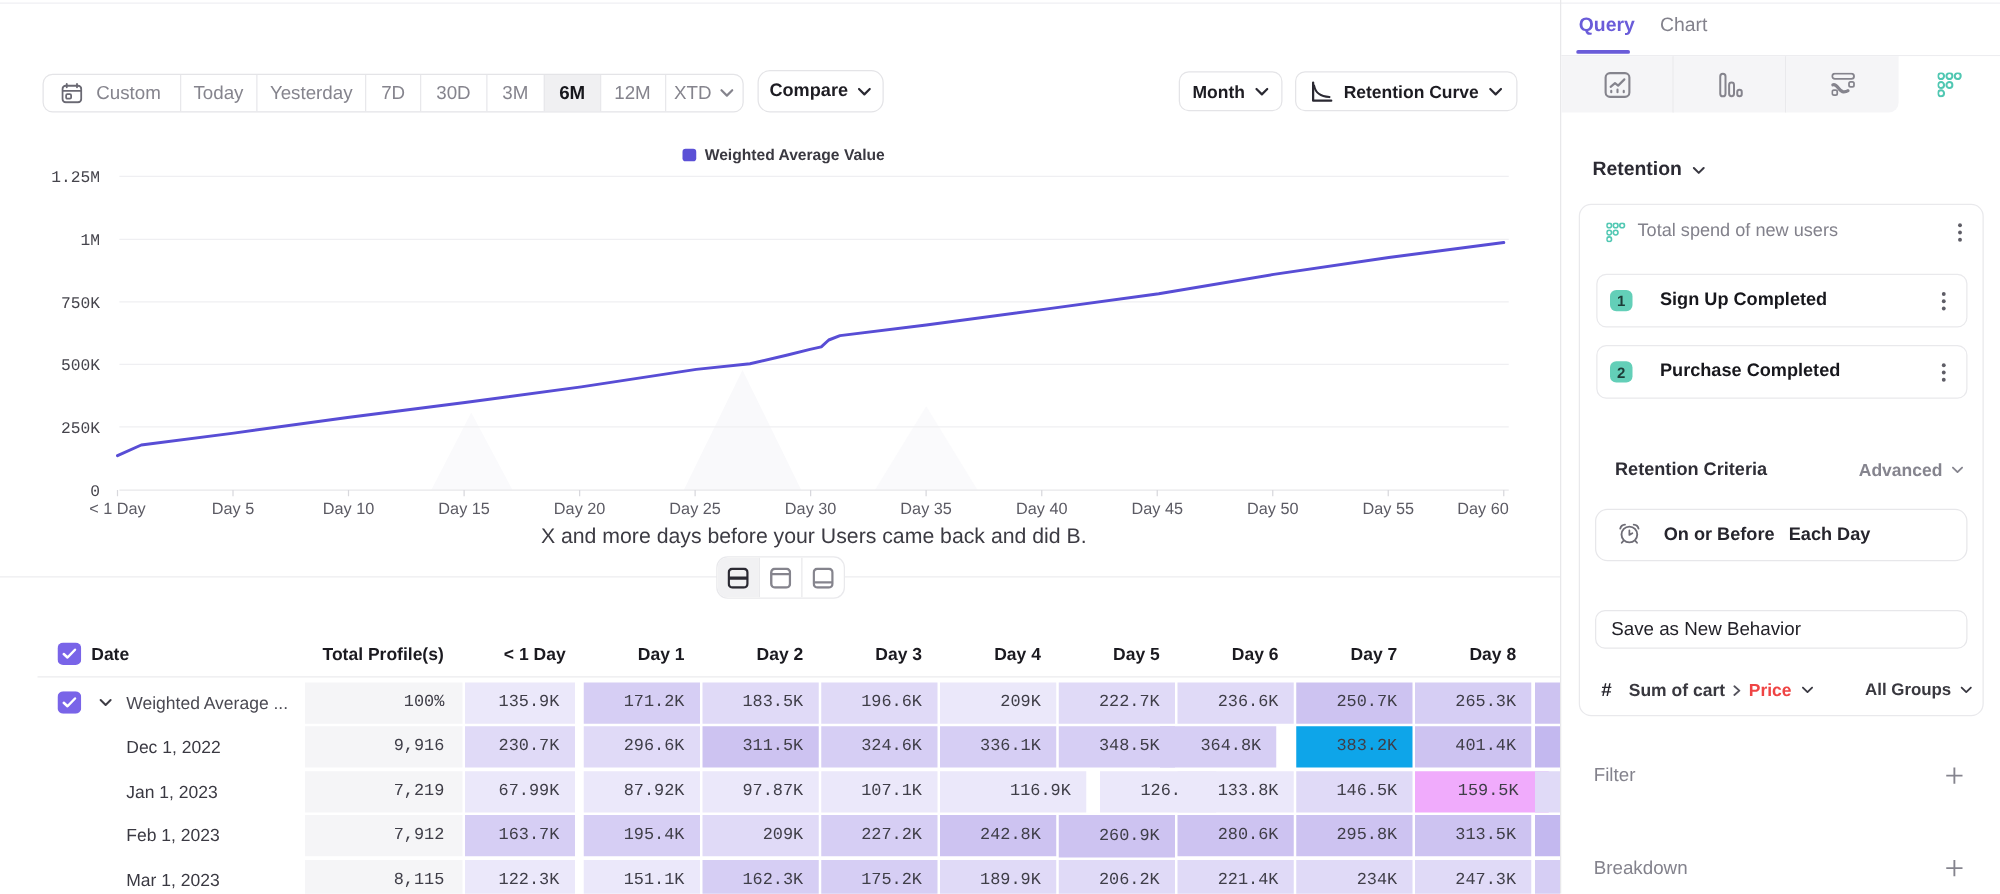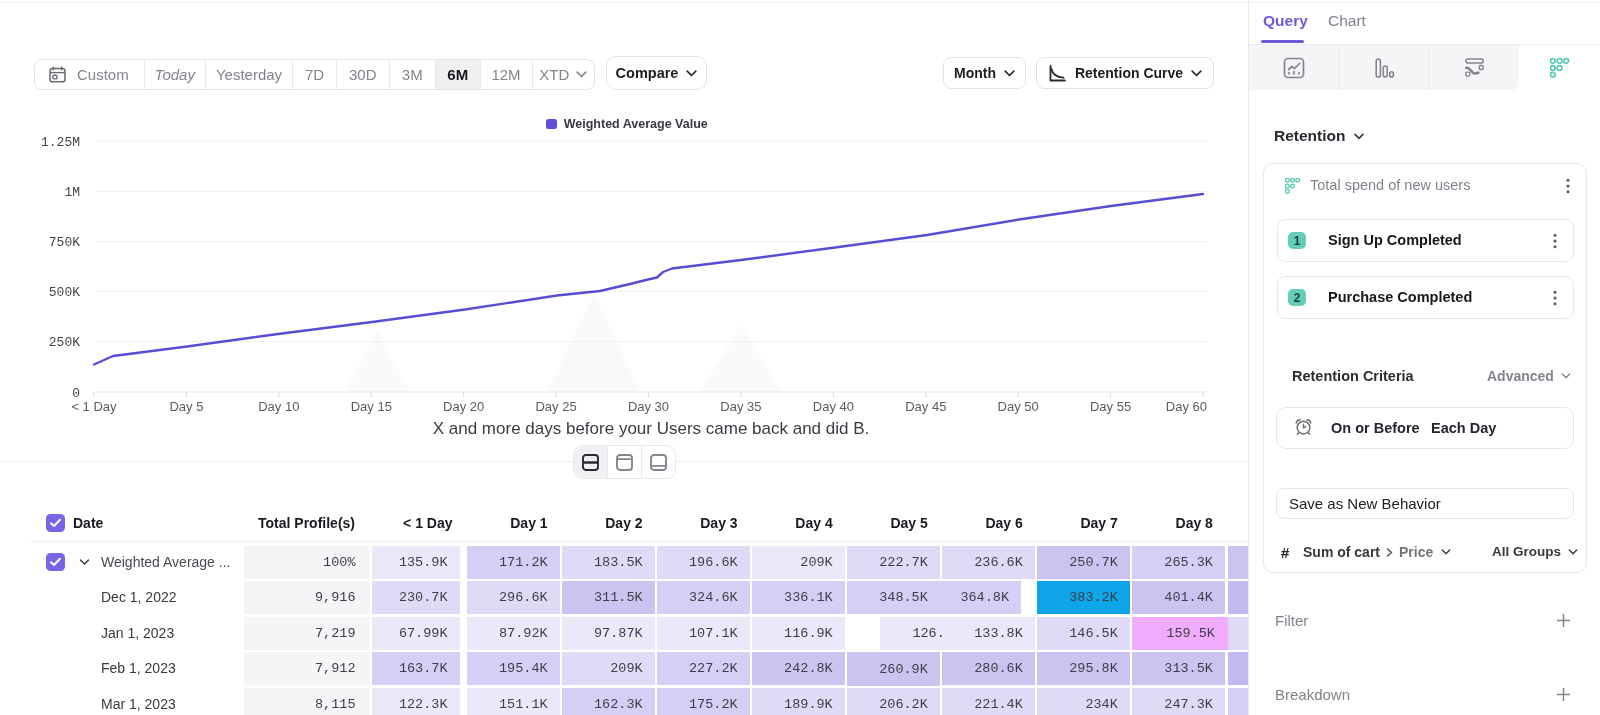--- a/index.html
+++ b/index.html
@@ -17,21 +17,21 @@
 <div class="seg" style="border-left:none;gap:11px;width:108.5px;justify-content:flex-start;padding-left:14px;">
       <svg width="17" height="17" viewBox="0 0 17 17">
         <rect x="1.0" y="2.6" width="15.0" height="13.2" rx="2.6" fill="none" stroke="#6a6973" stroke-width="1.5"></rect>
         <line x1="1.2" y1="6.6" x2="15.8" y2="6.6" stroke="#6a6973" stroke-width="1.4"></line>
         <line x1="4.4" y1="1.2" x2="4.4" y2="3.8" stroke="#6a6973" stroke-width="1.5" stroke-linecap="round"></line>
         <line x1="12.6" y1="1.2" x2="12.6" y2="3.8" stroke="#6a6973" stroke-width="1.5" stroke-linecap="round"></line>
         <rect x="3.9" y="9.3" width="4.0" height="3.6" rx="1.0" fill="none" stroke="#6a6973" stroke-width="1.4"></rect>
       </svg>
       <span>Custom</span>
     </div>
-<div class="seg" style="width:61.5px;font-style:italic;">Today</div>
+<div class="seg" style="width:61.5px;">Today</div>
 <div class="seg" style="width:87px;">Yesterday</div>
 <div class="seg" style="width:44px;">7D</div>
 <div class="seg" style="width:52.5px;">30D</div>
 <div class="seg" style="width:46.5px;">3M</div>
 <div class="seg" style="width:44.5px;background:#f0f0f2;color:#17171c;font-weight:700;">6M</div>
 <div class="seg" style="width:52px;">12M</div>
 <div class="seg" style="gap:7px;flex:1;">XTD <svg width="11" height="7" viewBox="0 0 11 7">
         <path d="M1.2 1.2 L5.5 5.5 L9.8 1.2" fill="none" stroke="#85848d" stroke-width="1.7" stroke-linecap="round" stroke-linejoin="round"></path>
       </svg></div>
 </div>
@@ -175,21 +175,21 @@
 <div class="cell" style="left:928px;top:581.0px;width:93.0px;height:33px;background:#d6cef4;padding-right:12px;">364.8K</div>
 <div class="cell" style="left:1036.8px;top:581.0px;width:93.0px;height:33px;background:#0ea5e9;padding-right:12px;">383.2K</div>
 <div class="cell" style="left:1131.9px;top:581.0px;width:93.0px;height:33px;background:#cdc3f1;padding-right:12px;">401.4K</div>
 <div style="position:absolute;left:1228.4px;top:581.0px;width:19.6px;height:33px;background:#c3b8ef;"></div>
 <div class="dlab" style="left:101px;top:624.5px;">Jan 1, 2023</div>
 <div class="cell" style="left:244px;top:616.5px;width:125.5px;height:33px;background:#f5f5f7;padding-right:14px;">7,219</div>
 <div class="cell" style="left:371.5px;top:616.5px;width:88.0px;height:33px;background:#ebe8fa;padding-right:12px;">67.99K</div>
 <div class="cell" style="left:466.6px;top:616.5px;width:93.0px;height:33px;background:#ebe8fa;padding-right:12px;">87.92K</div>
 <div class="cell" style="left:561.6px;top:616.5px;width:93.0px;height:33px;background:#ebe8fa;padding-right:12px;">97.87K</div>
 <div class="cell" style="left:656.6px;top:616.5px;width:93.0px;height:33px;background:#ebe8fa;padding-right:12px;">107.1K</div>
-<div class="cell" style="left:751.7px;top:616.5px;width:93.0px;height:33px;background:#ebe8fa;padding-right:12px;">116.9K</div>
+<div class="cell" style="left:751.7px;top:616.5px;width:117px;height:33px;background:#ebe8fa;padding-right:12px;">116.9K</div>
 <div class="cell" style="left:880px;top:616.5px;width:93.0px;height:33px;background:#ebe8fa;padding-right:12px;">126.5K</div>
 <div class="cell" style="left:941.8px;top:616.5px;width:93.0px;height:33px;background:#ebe8fa;padding-right:12px;">133.8K</div>
 <div class="cell" style="left:1036.8px;top:616.5px;width:93.0px;height:33px;background:#e0daf7;padding-right:12px;">146.5K</div>
 <div class="cell" style="left:1131.9px;top:616.5px;width:107px;height:33px;background:#f0abfc;padding-right:24px;">159.5K</div>
 <div style="position:absolute;left:1228.4px;top:616.5px;width:19.6px;height:33px;background:#e0daf7;"></div>
 <div class="dlab" style="left:101px;top:660.0px;">Feb 1, 2023</div>
 <div class="cell" style="left:244px;top:652.0px;width:125.5px;height:33px;background:#f5f5f7;padding-right:14px;">7,912</div>
 <div class="cell" style="left:371.5px;top:652.0px;width:88.0px;height:33px;background:#d6cef4;padding-right:12px;">163.7K</div>
 <div class="cell" style="left:466.6px;top:652.0px;width:93.0px;height:33px;background:#d6cef4;padding-right:12px;">195.4K</div>
 <div class="cell" style="left:561.6px;top:652.0px;width:93.0px;height:33px;background:#e0daf7;padding-right:12px;">209K</div>
@@ -309,21 +309,21 @@
 <div class="abs" style="left:1331px;top:420px;font-size:14.5px;font-weight:700;color:#26252d;">On or Before</div>
 <div class="abs" style="left:1431px;top:420px;font-size:14.5px;font-weight:700;color:#26252d;">Each Day</div>
 <div class="abs" style="left:1276px;top:488px;width:298px;height:31px;border:1px solid #e7e7ea;border-radius:8px;background:#fff;"></div>
 <div class="abs" style="left:1289px;top:495px;font-size:15px;color:#222128;">Save as New Behavior</div>
 <div class="abs" style="left:1281px;top:544px;font-size:15px;font-weight:700;color:#26252d;">#</div>
 <div class="abs" style="left:1303px;top:544px;display:flex;align-items:center;gap:6px;">
     <span style="font-size:14px;font-weight:700;color:#39383f;">Sum of cart</span>
     <svg width="7" height="9" viewBox="0 0 7 9">
       <path d="M1.5 1 L5.5 4.5 L1.5 8" fill="none" stroke="#55545e" stroke-width="1.5" stroke-linecap="round" stroke-linejoin="round"></path>
     </svg>
-    <span style="font-size:14px;font-weight:700;color:#737373;">Price</span>
+    <span style="font-size:14px;font-weight:700;color:#ef4444;">Price</span>
     <span style="margin-left:2px;display:flex;">
       <svg width="10" height="6" viewBox="0 0 11 7">
         <path d="M1.2 1.2 L5.5 5.5 L9.8 1.2" fill="none" stroke="#3a3942" stroke-width="1.7" stroke-linecap="round" stroke-linejoin="round"></path>
       </svg>
     </span>
   </div>
 <div class="abs" style="left:1492px;top:544px;display:flex;align-items:center;gap:7px;">
     <span style="font-size:13.5px;font-weight:700;color:#39383f;">All Groups</span>
     <svg width="10" height="6" viewBox="0 0 11 7">
       <path d="M1.2 1.2 L5.5 5.5 L9.8 1.2" fill="none" stroke="#3a3942" stroke-width="1.7" stroke-linecap="round" stroke-linejoin="round"></path>

